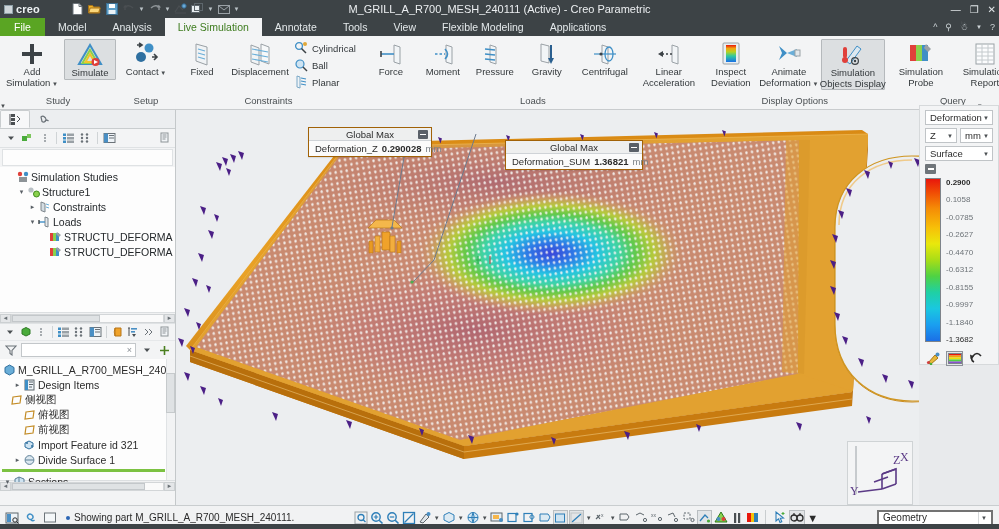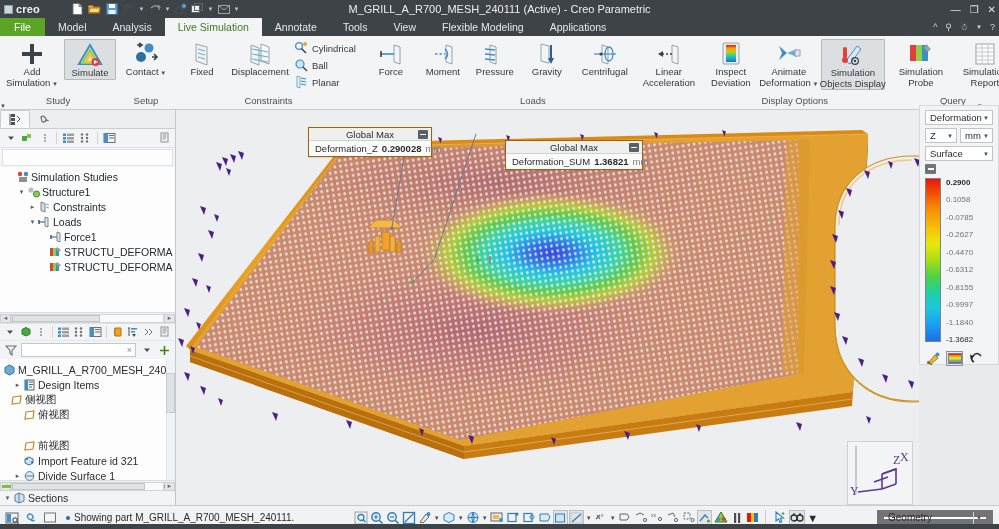--- a/index.html
+++ b/index.html
@@ -128,21 +128,21 @@
   .statusbar { position:absolute; left:0; bottom:0; width:999px; height:24px; background:#f1f2f3; border-top:1px solid #c9cdcf; display:flex; align-items:center;}
   .sb-left { display:flex; align-items:center; gap:3px; padding-left:4px;}
   .sbi { width:16px; height:16px; display:flex; align-items:center; justify-content:center;}
   .sb-msg { font-size:10px; color:#2b2b2b; margin-left:8px; display:flex; align-items:center; gap:4px;}
   .sb-dot { width:4px; height:4px; background:#2b66b5; border-radius:50%;}
   .sb-tools { display:flex; align-items:center; gap:1px; margin-left:auto;}
   .sb-tools .sbi { width:15px; }
   .sb-tools .ca { width:7px; font-size:6px; color:#4a4f52; display:flex; align-items:center; justify-content:center;}
   .sb-sep { width:1px; height:15px; background:#c9cdcf; margin:0 5px;}
   .sb-right { display:flex; align-items:center; gap:4px; margin-left:auto; padding-right:6px;}
-  .sb-combo { width:116px; height:16px; background:#fff; border:7px solid #737373; display:flex; align-items:center; padding:0 4px; font-size:10px; position:relative;}
+  .sb-combo { width:116px; height:16px; background:#fff; border:2px solid #737373; display:flex; align-items:center; padding:0 4px; font-size:10px; position:relative;}
   .sb-combo .ar { position:absolute; right:2px; width:11px; height:12px; border-left:1px solid #d5d8da; display:flex; align-items:center; justify-content:center; font-size:6px; color:#4a4f52;}
   .bottom-strip { position:absolute; left:0; bottom:0; width:999px; height:5px; background:#3d4346; }
   svg { display:block; }
 </style>
 </head>
 <body>
 
 <div id="app">
 
   <div class="titlebar">
@@ -602,31 +602,20 @@
               <path d="M1 6 L7 6" stroke="#3f8fc6" stroke-width="1.4"></path>
               <path d="M1 4 L1 8" stroke="#3c4246" stroke-width="1.4"></path>
             </svg>
           </span>
           <span>Loads</span>
         </div>
         <div class="tnode" style="padding-left: 39px;">
           <span class="tw"></span>
           <span class="tico">
             <svg width="13" height="12" viewBox="0 0 13 12">
-              <path d="M8 1 L11 2 L11 11 L8 10z" fill="#e2e8ec" stroke="#7d858b"></path>
-              <path d="M2 6 L8 6" stroke="#3f8fc6" stroke-width="1.3"></path>
-              <path d="M2 4 L2 8" stroke="#3c4246" stroke-width="1.3"></path>
-            </svg>
-          </span>
-          <span>Force1</span>
-        </div>
-        <div class="tnode" style="padding-left: 39px;">
-          <span class="tw"></span>
-          <span class="tico">
-            <svg width="13" height="12" viewBox="0 0 13 12">
               <rect x="1" y="2" width="3" height="8" fill="#e0403a"></rect>
               <rect x="4" y="2" width="3" height="8" fill="#8ad14d"></rect>
               <rect x="7" y="2" width="3" height="8" fill="#3f8fc6"></rect>
               <path d="M8 1 L12 4 L10 6 L7 3z" fill="#9aa1a6"></path>
             </svg>
           </span>
           <span>STRUCTU_DEFORMA</span>
         </div>
         <div class="tnode" style="padding-left: 39px;">
           <span class="tw"></span>
@@ -779,21 +768,21 @@
           </div>
           <div class="tnode" style="padding-left: 13px;">
             <span class="tw"></span>
             <span class="tico">
               <svg width="13" height="12" viewBox="0 0 13 12">
                 <path d="M3 3 L11 2 L10 9 L2 10z" fill="none" stroke="#c38c26" stroke-width="1.2"></path>
               </svg>
             </span>
             <span>俯视图</span>
           </div>
-          <div class="tnode" style="padding-left: 13px; margin-top: 16px;">
+          <div class="tnode" style="padding-left: 13px;">
             <span class="tw"></span>
             <span class="tico">
               <svg width="13" height="12" viewBox="0 0 13 12">
                 <path d="M3 3 L11 2 L10 9 L2 10z" fill="none" stroke="#c38c26" stroke-width="1.2"></path>
               </svg>
             </span>
             <span>前视图</span>
           </div>
           <div class="tnode" style="padding-left: 13px;">
             <span class="tw"></span>

